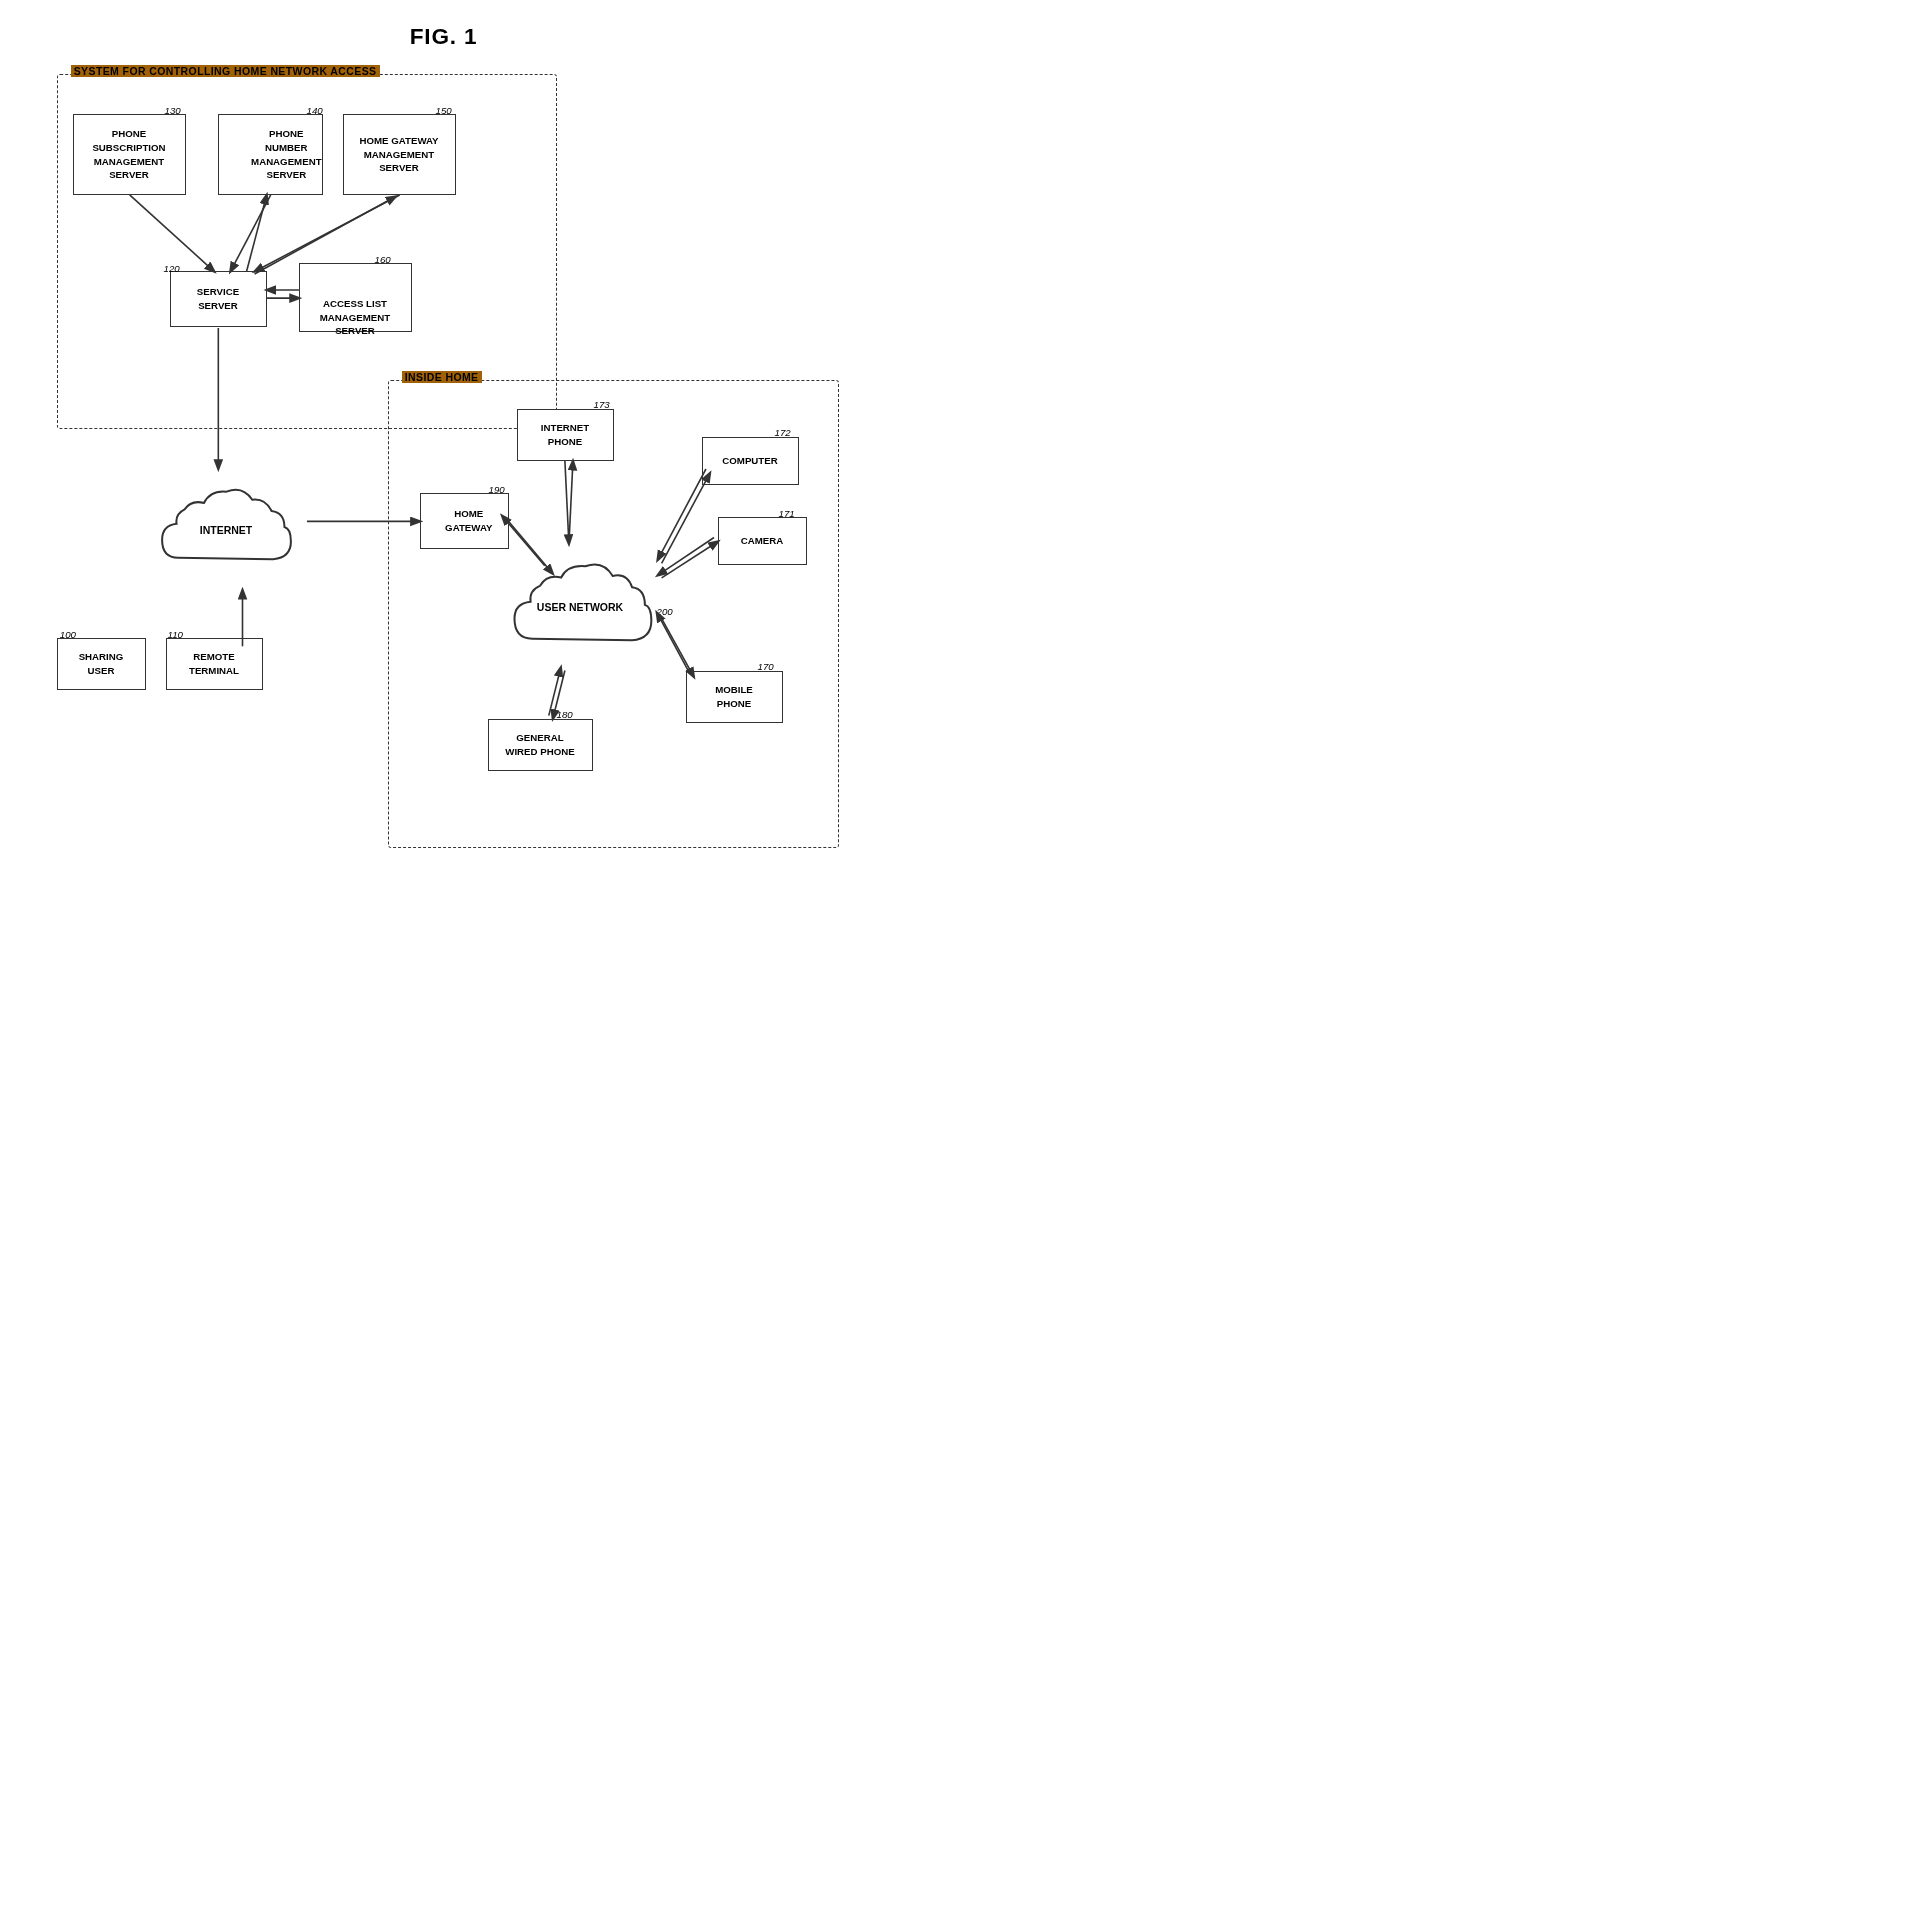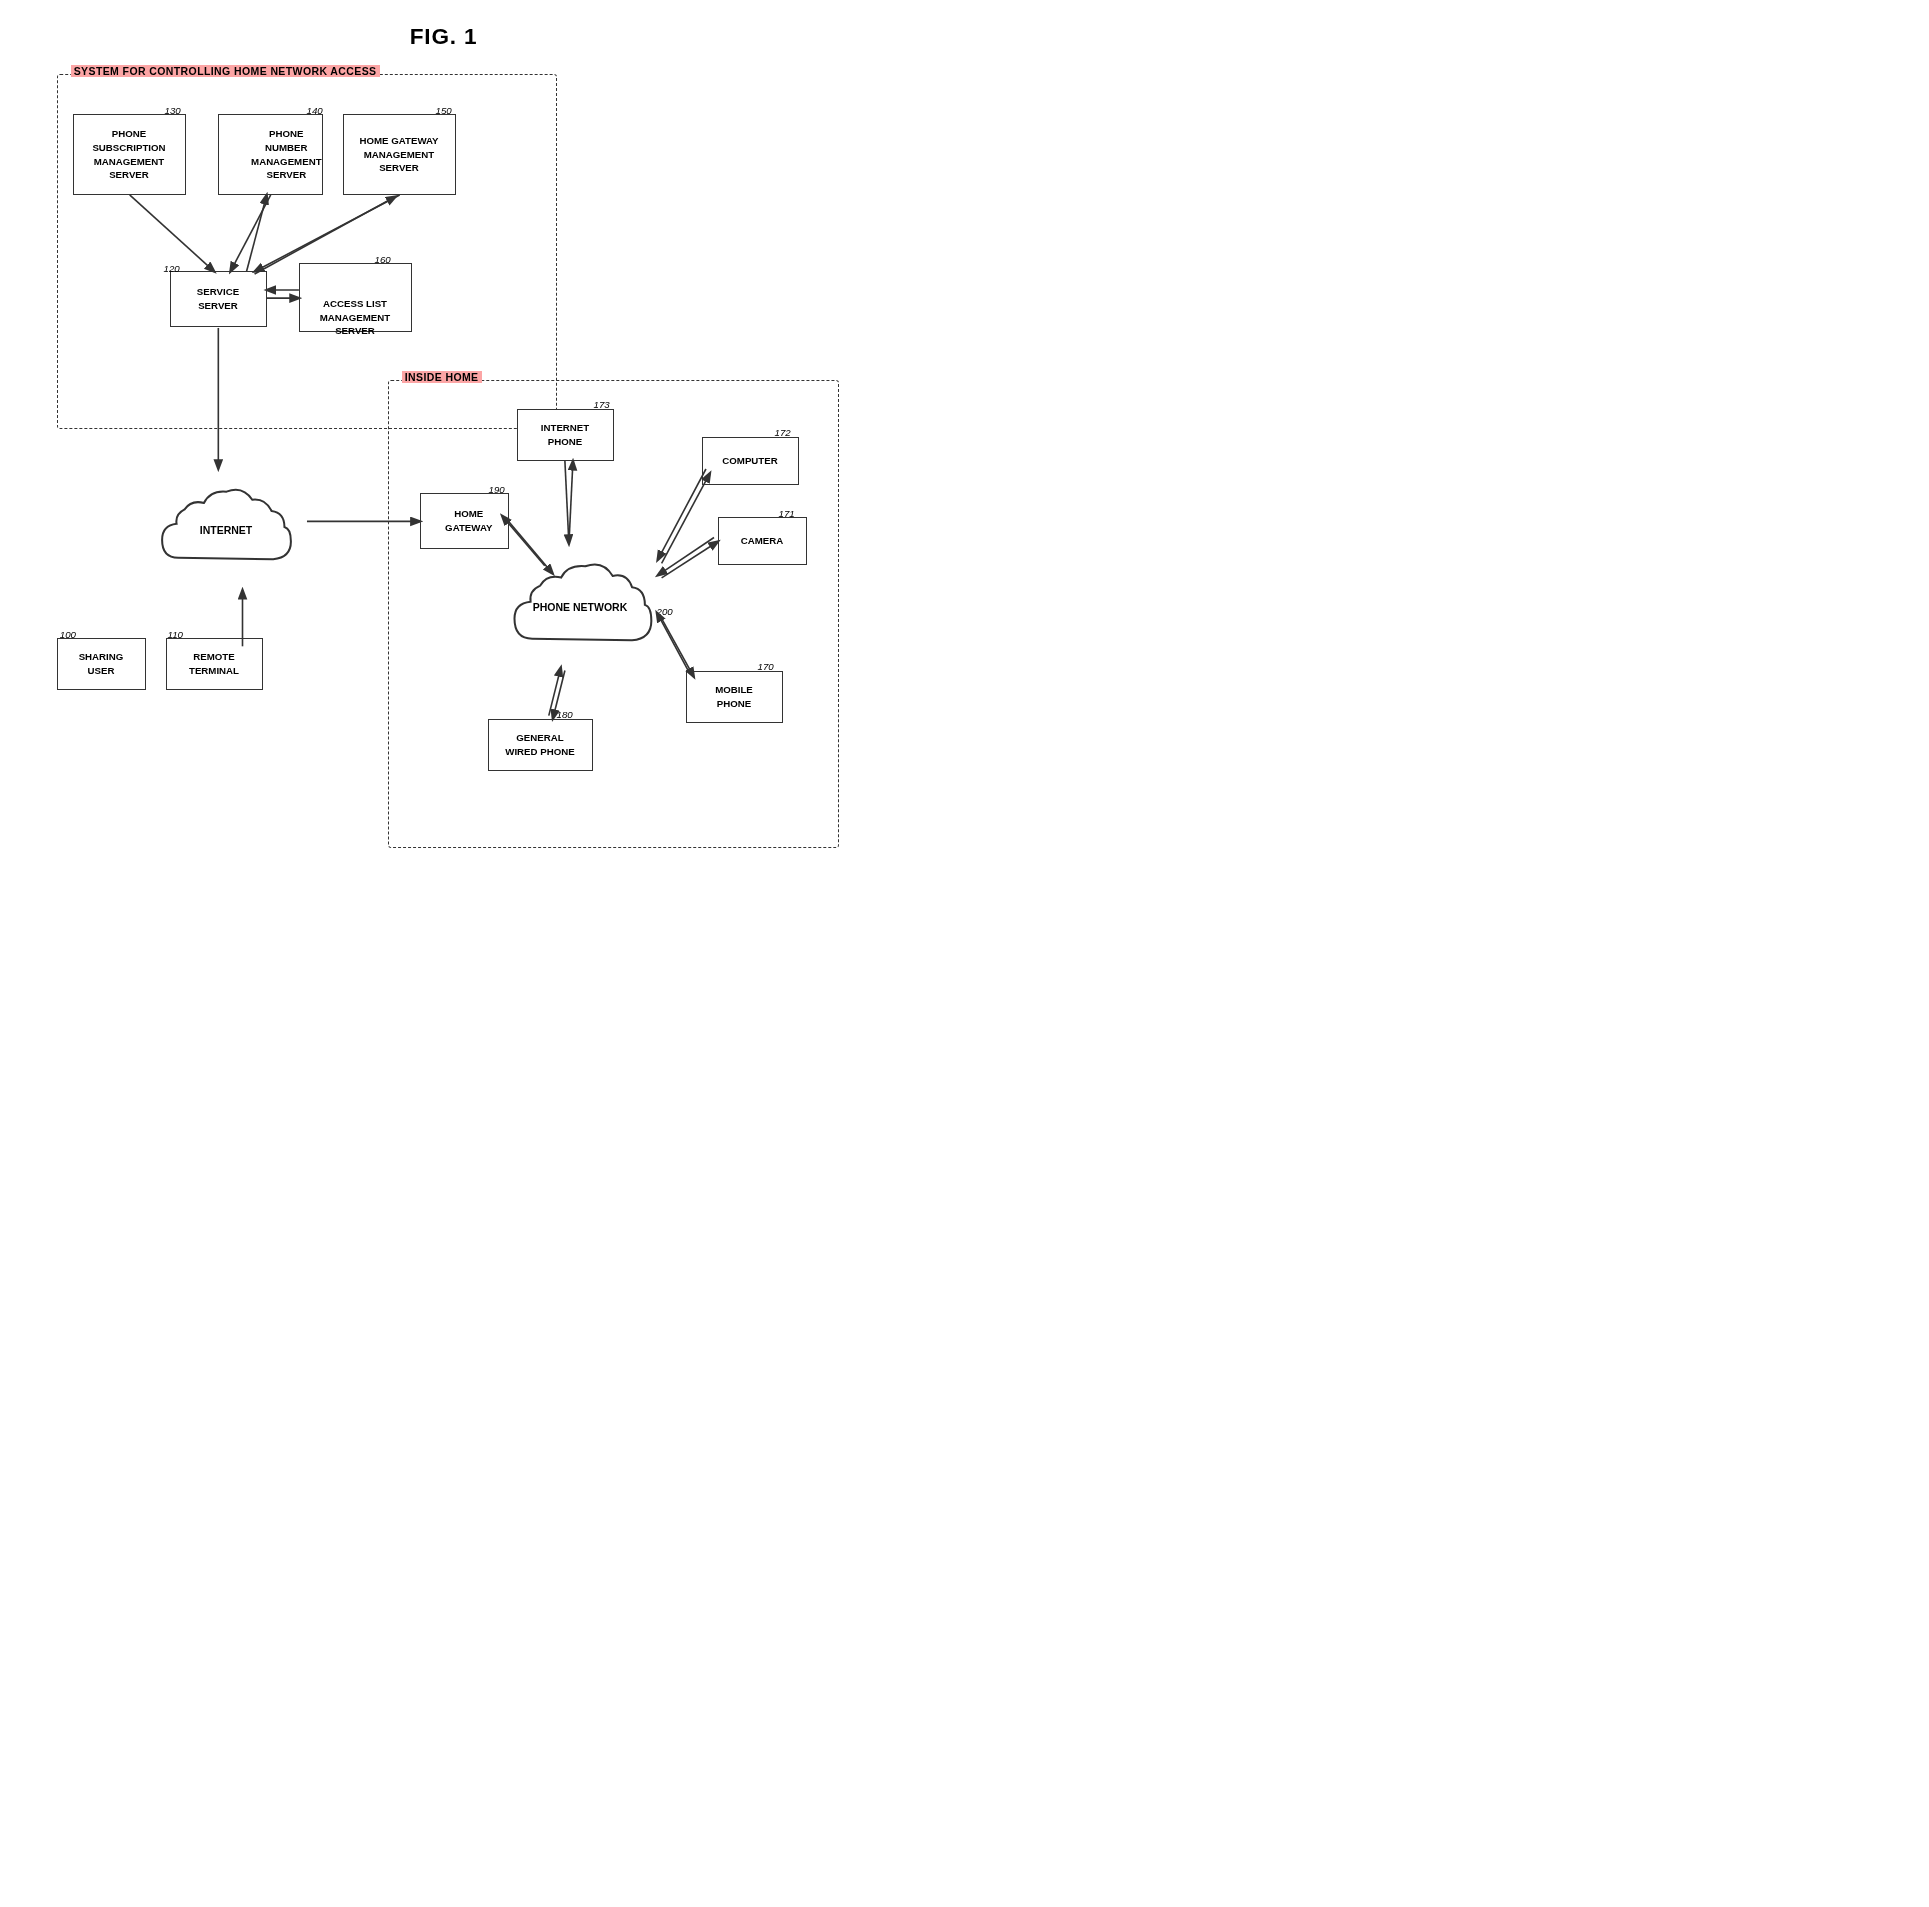--- a/index.html
+++ b/index.html
@@ -45,21 +45,21 @@
       left: 347px;
       top: 306px;
       width: 451px;
       height: 468px;
     }
 
     .box-label {
       position: absolute;
       font-size: 10.5px;
       font-weight: bold;
-      background: #fca5a5;
+      background: #a16207;
       padding: 0 3.2px;
       top: -9.7px;
       left: 13px;
       letter-spacing: 0.4px;
     }
 
     
     .node {
       position: absolute;
       border: 1.6px solid #333;
@@ -175,21 +175,21 @@
   <div class="node" style="left:379px;top:419px;width:89px;height:56px;padding-left:16px;">
     <span style="white-space:pre-line;">HOME
 GATEWAY</span>
   </div>
   <span class="ref-num" style="left:448px;top:410px;">190</span>
 
   <div class="cloud" style="left:459px;top:468px;width:161px;height:129px;">
     <svg viewBox="0 0 200 160" xmlns="http://www.w3.org/2000/svg">
       <path d="M 40,120 Q 18,120 18,95 Q 18,76 38,74 Q 36,60 50,54 Q 58,40 76,44 Q 84,28 106,30 Q 128,22 140,42 Q 158,38 164,56 Q 180,58 180,78 Q 188,80 188,98 Q 188,120 164,122 Z" fill="white" stroke="#333" stroke-width="2.5"></path>
     </svg>
-    <span class="cloud-label">PHONE NETWORK</span>
+    <span class="cloud-label">USER NETWORK</span>
   </div>
   <span class="ref-num" style="left:616px;top:532px;">200</span>
 
   <div class="node" style="left:476px;top:335px;width:97px;height:52px;">
     <span style="white-space:pre-line;">INTERNET
 PHONE</span>
   </div>
   <span class="ref-num" style="left:553px;top:325px;">173</span>
 
   <div class="node" style="left:661px;top:363px;width:97px;height:48px;">

